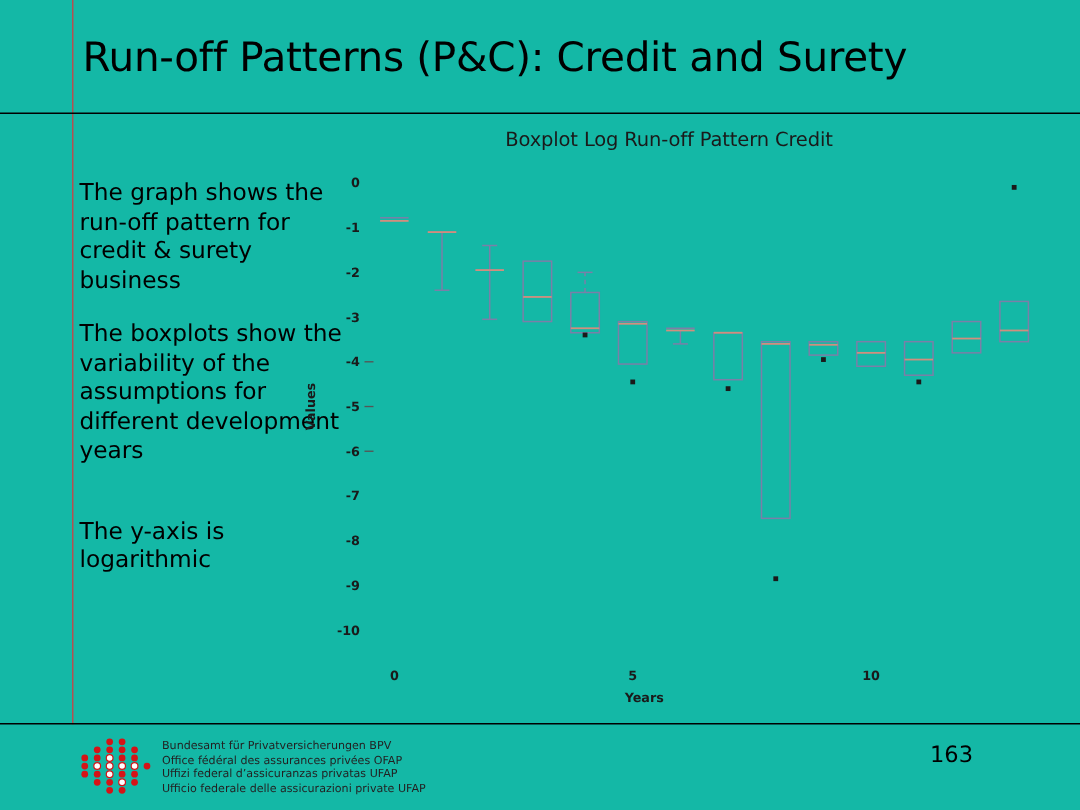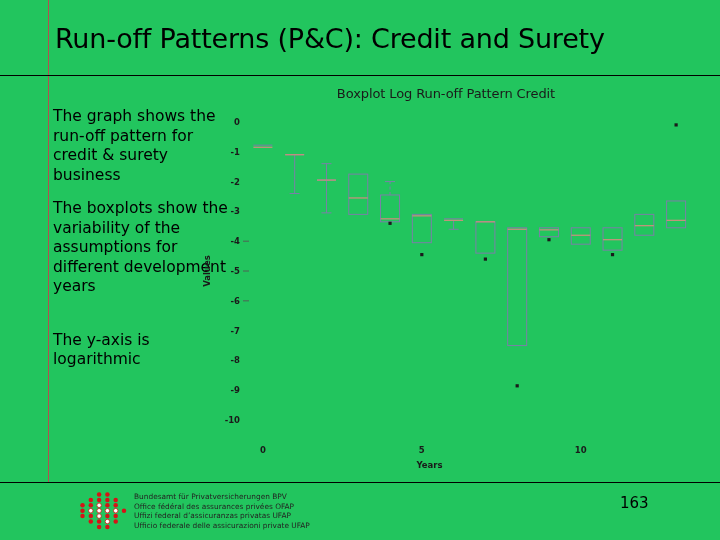--- a/index.html
+++ b/index.html
@@ -13,21 +13,21 @@
     font-family: "DejaVu Sans", sans-serif;
     color: #000000;
     overflow: hidden;
     position: relative;
   }
   #slide {
     position: absolute;
     left: 0; top: 0;
     width: 720px;
     height: 540px;
-    background: #22c55e;
+    background: #14b8a6;
   }
   
   .vrule {
     position: absolute;
     left: 48px;
     top: 0;
     width: 1px;
     height: 483px;
     background: #b35050;
   }
@@ -64,21 +64,21 @@
   #bullets {
     position: absolute;
     left: 53px;
     top: 103px;
     width: 175px;
   }
   .bullet {
     font-size: 15.5px;
     line-height: 19.5px;
     color: #000000;
-    margin: 4px 0 14px 0;
+    margin: 16px 0 14px 0;
   }
   .bullet.last { margin-top: 34px; }
   
   #chart {
     position: absolute;
     left: 196px;
     top: 86px;
     width: 500px;
     height: 390px;
   }
@@ -105,21 +105,21 @@
   }
   .axis-name {
     font-family: "DejaVu Sans", sans-serif;
     font-size: 8.5px;
     font-weight: bold;
     fill: #1a1a1a;
   }
   
   #logo {
     position: absolute;
-    left: 78px;
+    left: 52px;
     top: 491px;
     width: 225px;
     height: 42px;
   }
   #logo-mark {
     position: absolute;
     left: 0; top: 0;
     width: 62px; height: 40px;
   }
   #logo-text {

